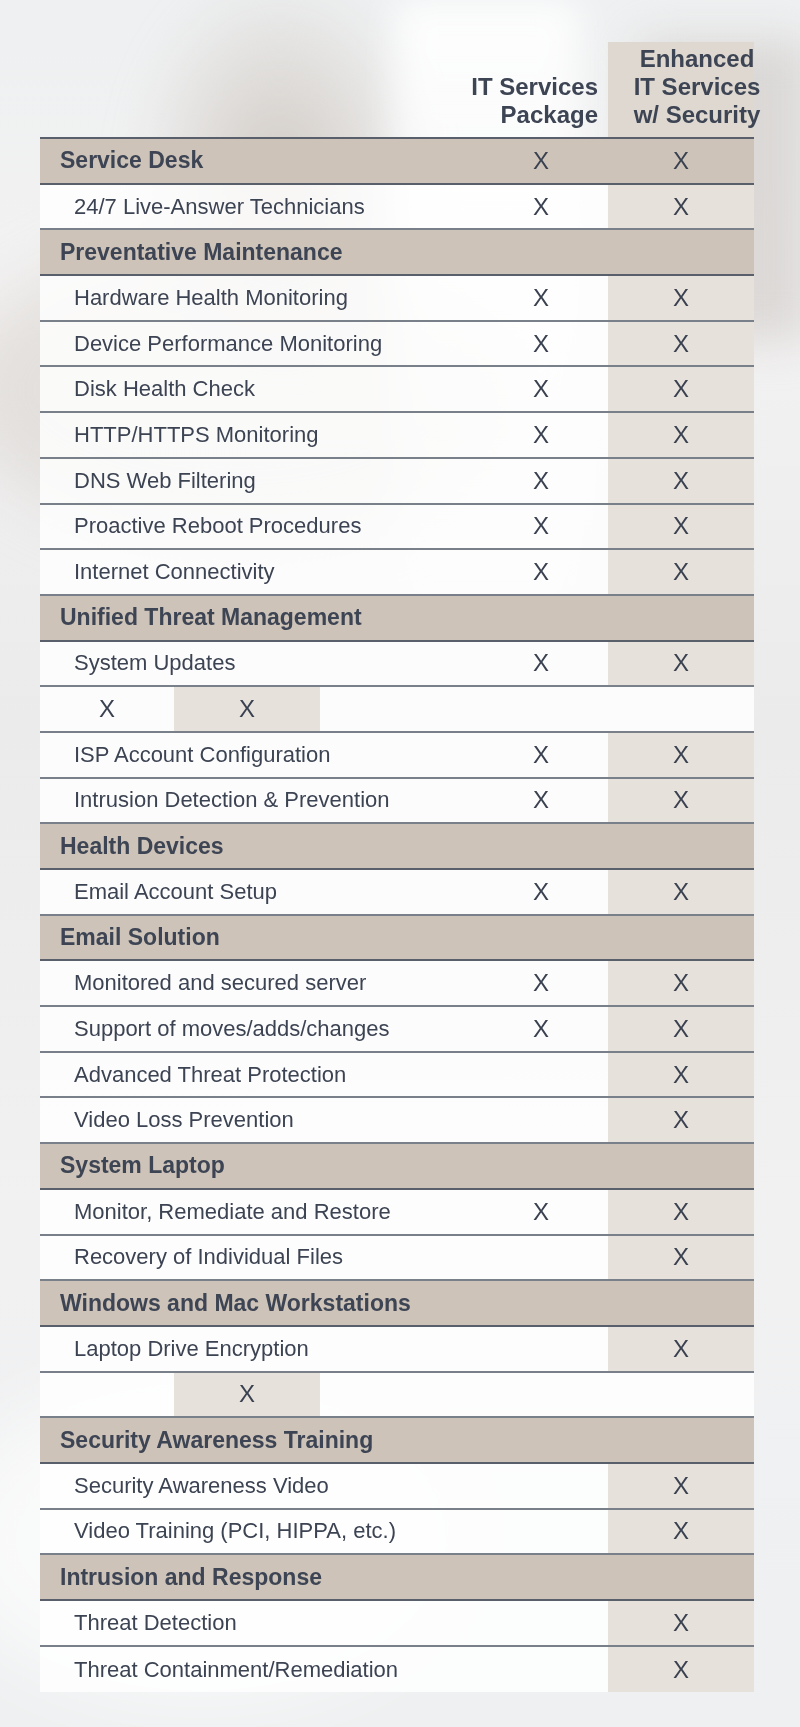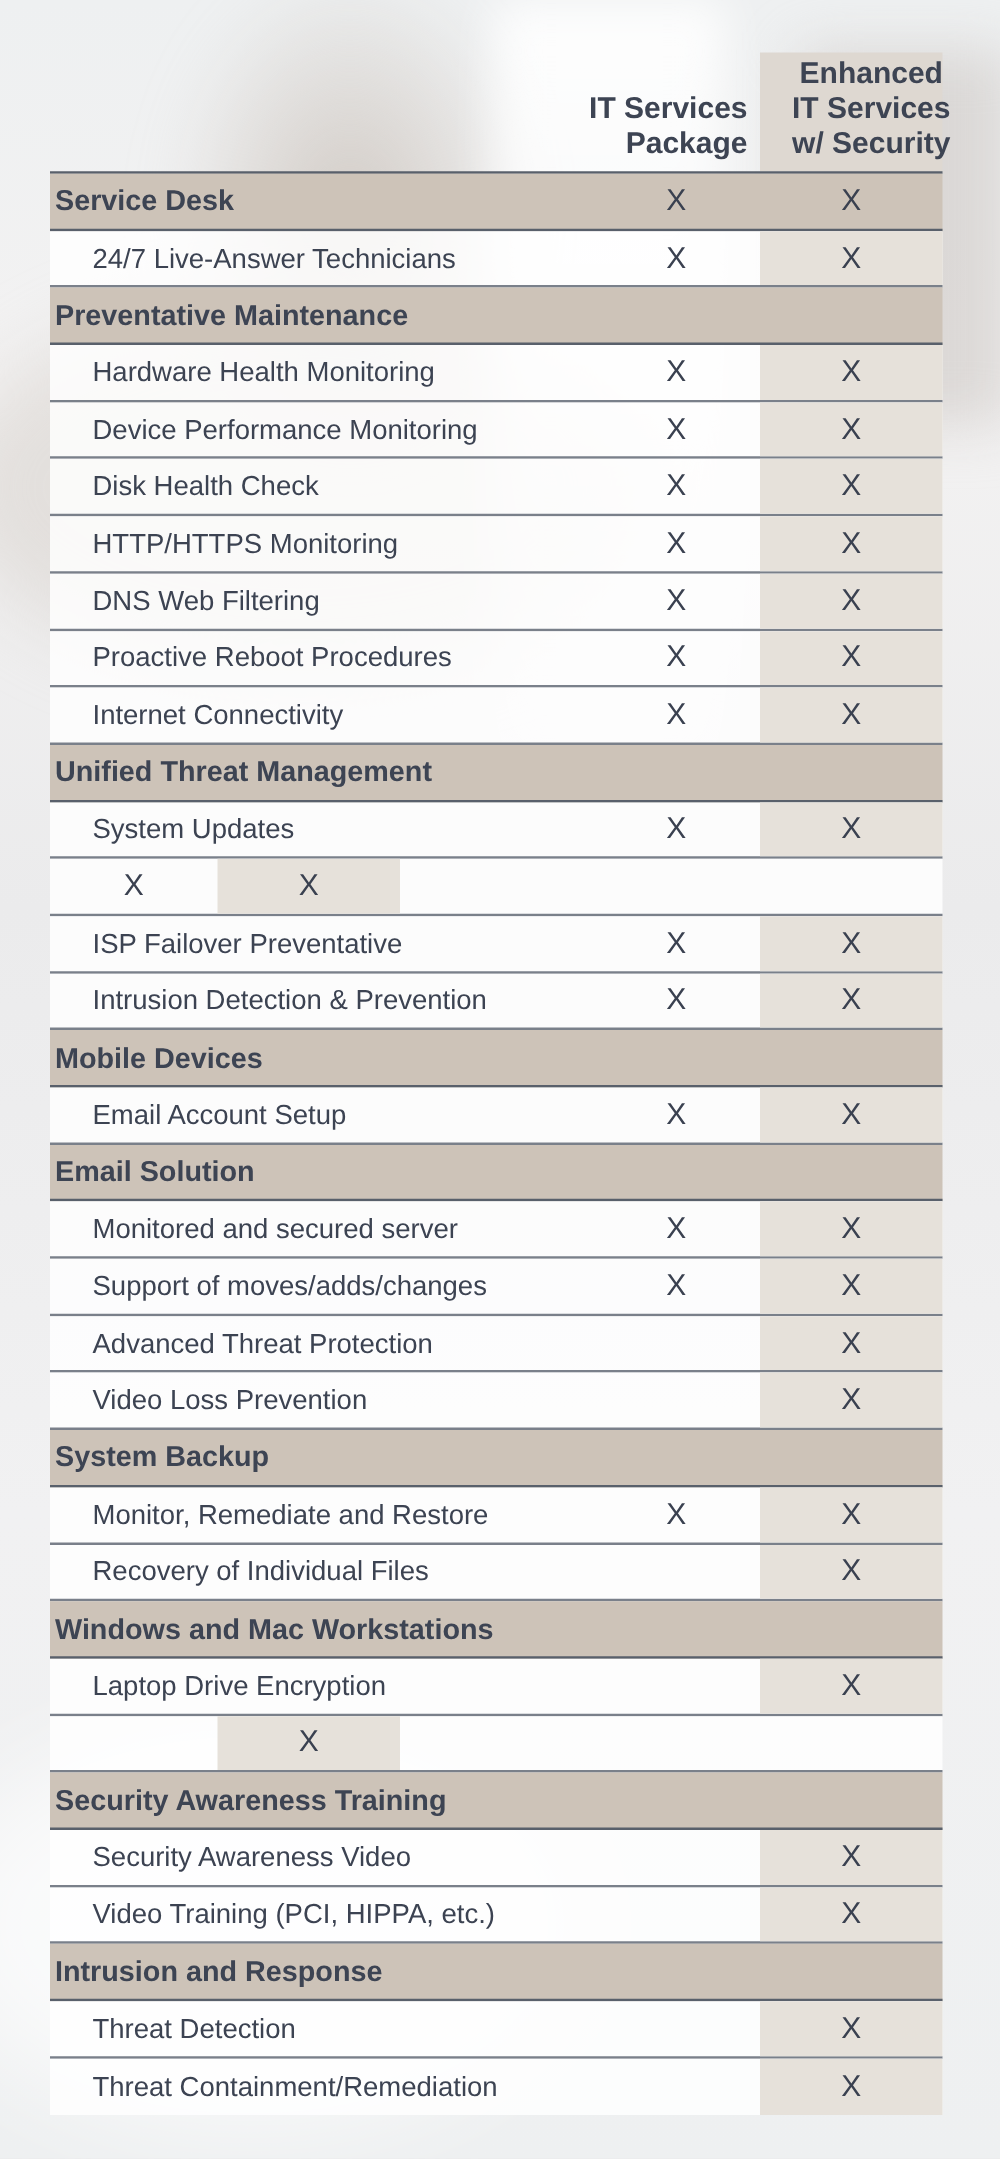--- a/index.html
+++ b/index.html
@@ -27,21 +27,21 @@
   .col-header{position:absolute;z-index:2;font-weight:bold;font-size:24px;line-height:28px;color:#3d4453;}
   .col-header.basic{left:386px;top:73px;width:212px;text-align:right;}
   .col-header.enhanced{left:624px;top:45px;width:146px;text-align:center;}
 
   .table{position:absolute;z-index:2;left:40px;top:137px;width:714px;border-top:2px solid #59606b;}
   .row{display:flex;height:45.7px;box-sizing:border-box;align-items:center;border-bottom:2px solid #7a808a;}
   .row.cat{background:#cdc3b8;border-bottom-color:#59606b;}
   .row.item{background:rgba(255,255,255,0.82);}
   .row:last-child{border-bottom:none;}
   .label{flex:1;font-size:22px;color:#3c4352;padding-left:34px;white-space:nowrap;overflow:hidden;}
-  .cat .label{font-weight:bold;padding-left:4px;font-size:23px;color:#3d4453;}
+  .cat .label{font-weight:bold;padding-left:20px;font-size:23px;color:#3d4453;}
   .cell{width:134px;text-align:center;font-size:24px;color:#3a4150;}
   .cell.enhanced{width:146px;}
   .row.item .cell.enhanced{background:#e6e1da;height:100%;display:flex;align-items:center;justify-content:center;}
   .x{display:inline-block;}
 </style>
 </head>
 <body>
 
 <div class="screen">
   <div class="bg-blob blob-head"></div>
@@ -133,35 +133,35 @@
           <div class="x">X</div>
         </div>
       </div>
       <div class="row item">
         <div class="cell basic"><div class="x">X</div></div>
         <div class="cell enhanced">
           <div class="x">X</div>
         </div>
       </div>
       <div class="row item">
-        <div class="label">ISP Failover Preventative</div>
+        <div class="label">ISP Account Configuration</div>
         <div class="cell basic"><div class="x">X</div></div>
         <div class="cell enhanced">
           <div class="x">X</div>
         </div>
       </div>
       <div class="row item">
         <div class="label">Intrusion Detection &amp; Prevention</div>
         <div class="cell basic"><div class="x">X</div></div>
         <div class="cell enhanced">
           <div class="x">X</div>
         </div>
       </div>
       <div class="row cat">
-        <div class="label">Mobile Devices</div>
+        <div class="label">Health Devices</div>
         <div class="cell basic"></div>
         <div class="cell enhanced"></div>
       </div>
       <div class="row item">
         <div class="label">Email Account Setup</div>
         <div class="cell basic"><div class="x">X</div></div>
         <div class="cell enhanced">
           <div class="x">X</div>
         </div>
       </div>
@@ -192,21 +192,21 @@
         </div>
       </div>
       <div class="row item">
         <div class="label">Video Loss Prevention</div>
         <div class="cell basic"></div>
         <div class="cell enhanced">
           <div class="x">X</div>
         </div>
       </div>
       <div class="row cat">
-        <div class="label">System Backup</div>
+        <div class="label">System Laptop</div>
         <div class="cell basic"></div>
         <div class="cell enhanced"></div>
       </div>
       <div class="row item">
         <div class="label">Monitor, Remediate and Restore</div>
         <div class="cell basic"><div class="x">X</div></div>
         <div class="cell enhanced">
           <div class="x">X</div>
         </div>
       </div>

